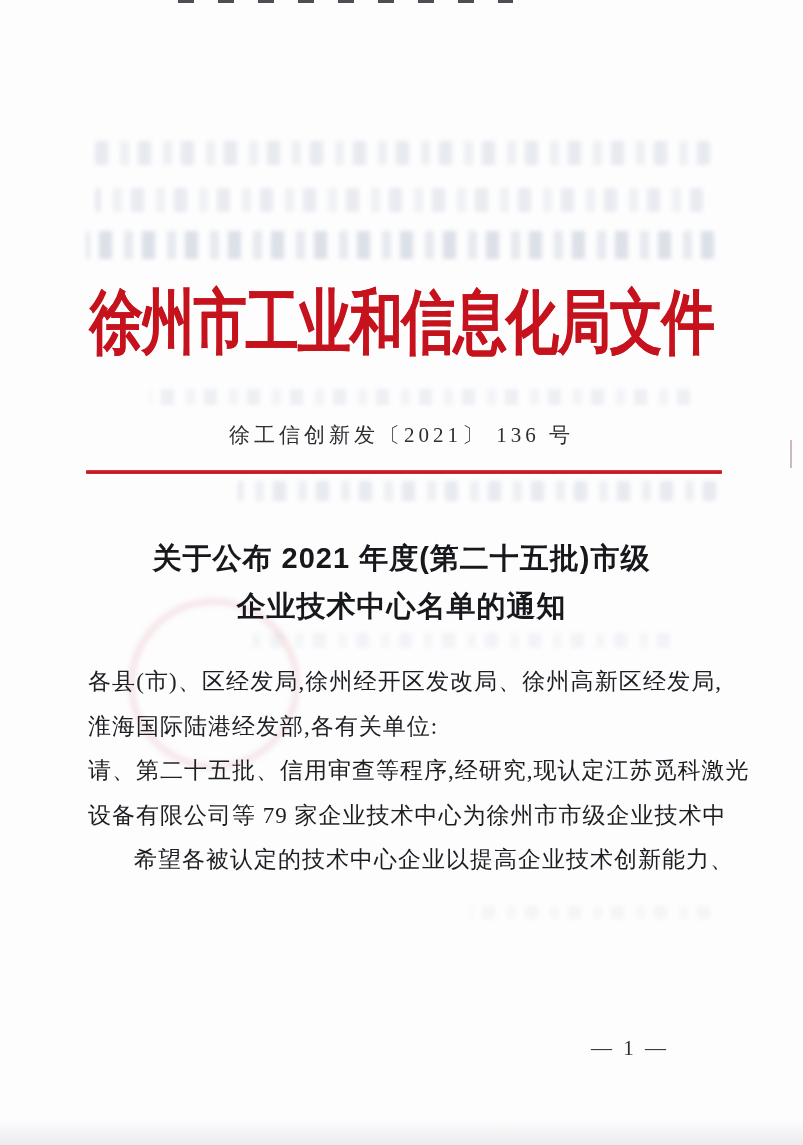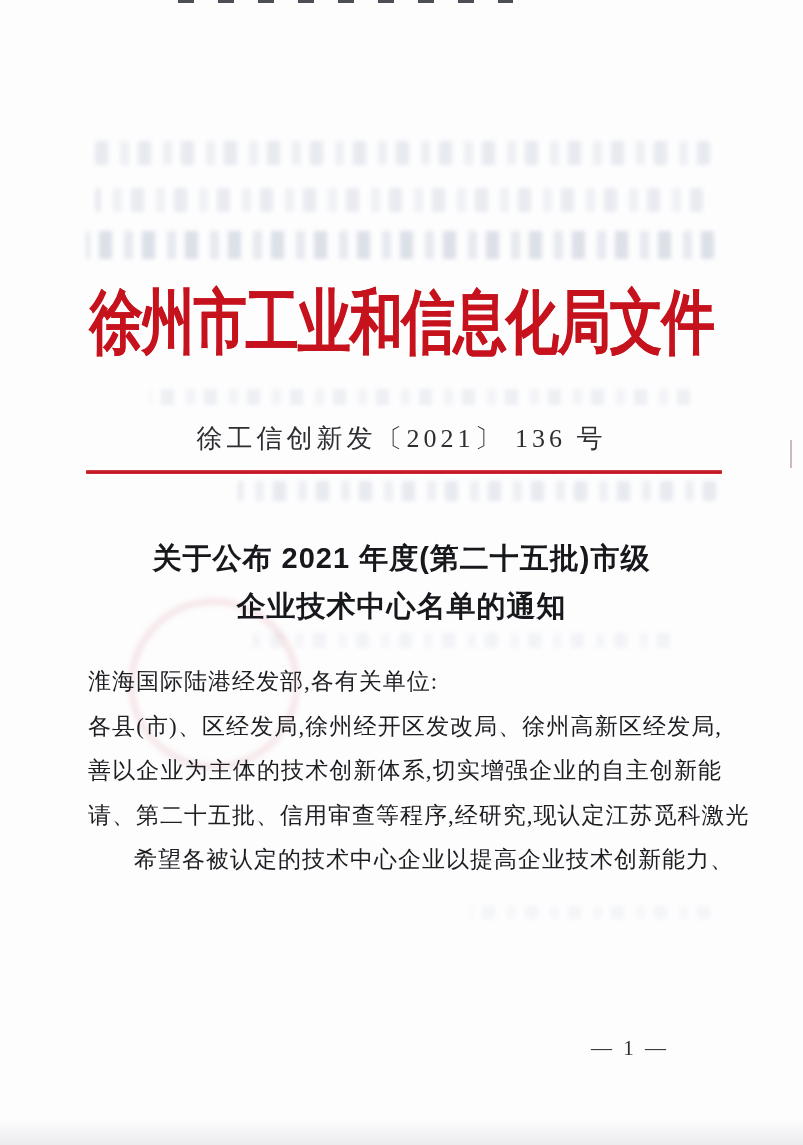--- a/index.html
+++ b/index.html
@@ -75,21 +75,21 @@
     transform-origin: top center;
     white-space: nowrap;
     text-shadow: 0.6px 0 0 #c5121d;
   }
   .doc-number {
     position: absolute;
     top: 421px; left: 0;
     width: 803px;
     text-align: center;
     font-family: "Liberation Serif", serif;
-    font-size: 26px;
+    font-size: 21px;
     letter-spacing: 4px;
     color: #2e2e33;
   }
   .red-rule {
     position: absolute;
     top: 470px; left: 86px;
     width: 636px; height: 4px;
     background: linear-gradient(to bottom, #d44350, #c1101c 55%, #cf3742);
     border-radius: 1px;
   }
@@ -164,22 +164,22 @@
   <div class="doc-number">徐工信创新发〔2021〕 136 号</div>
 
   <div class="red-rule"></div>
 
   <div class="notice-title">
     <div>关于公布 2021 年度(第二十五批)市级</div>
     <div>企业技术中心名单的通知</div>
   </div>
 
   <div class="body-text">
+    <div class="line">各县(市)、区经发局,徐州经开区发改局、徐州高新区经发局,</div>
     <div class="line no-just">淮海国际陆港经发部,各有关单位:</div>
-    <div class="line">各县(市)、区经发局,徐州经开区发改局、徐州高新区经发局,</div>
-    <div class="line">善以企业为主体的技术创新体系,切实增强企业的自主创新能</div>
     <div class="line">请、第二十五批、信用审查等程序,经研究,现认定江苏觅科激光</div>
+    <div class="line">设备有限公司等 79 家企业技术中心为徐州市市级企业技术中</div>
     <div class="line indent">希望各被认定的技术中心企业以提高企业技术创新能力、</div>
   </div>
 
   <div class="page-number">— 1 —</div>
 
 </div>
 
 </body></html>

